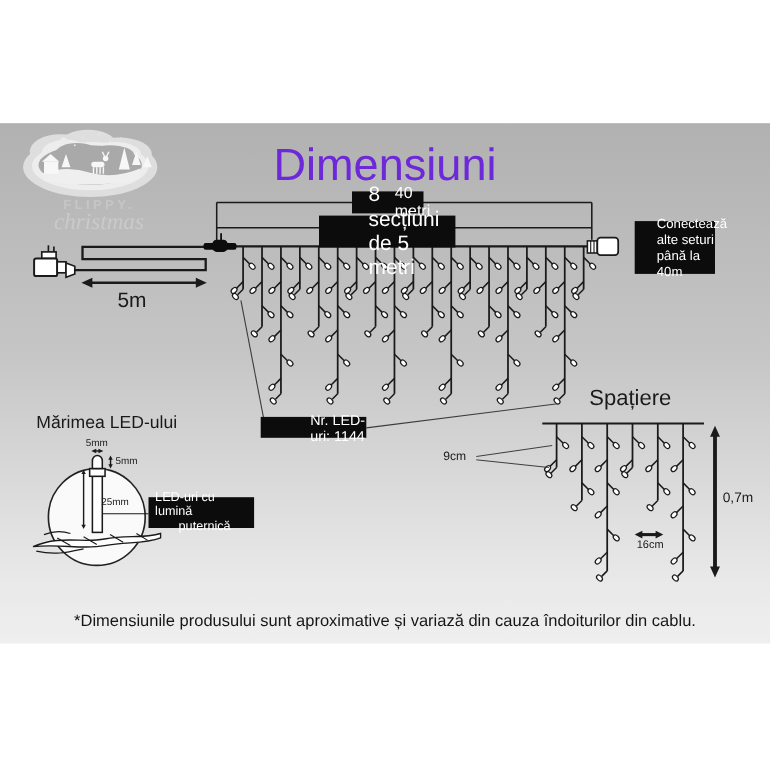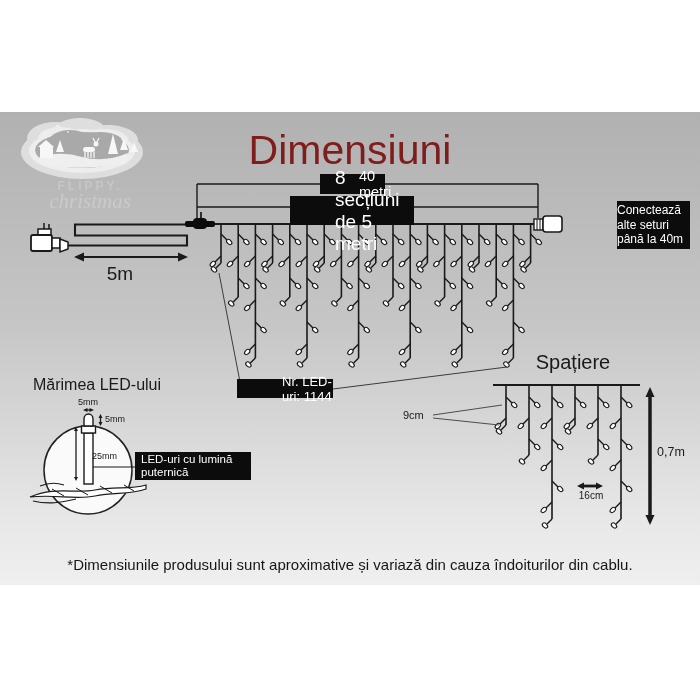--- a/index.html
+++ b/index.html
@@ -2,29 +2,29 @@
 <html><head>
 <meta charset="utf-8">
 <style>
   * { margin:0; padding:0; box-sizing:border-box; }
   html,body { width:700px; height:700px; }
   body { position:relative; background:#ffffff; font-family:"Liberation Sans",sans-serif; overflow:hidden; color:#1a1a1a; }
   .panel { position:absolute; left:0; top:112px; width:700px; height:473px;
            background:linear-gradient(180deg,#b1b1b1 0%,#c6c6c6 45%,#e9e9e9 88%,#efefef 100%); }
   svg.diagram { position:absolute; left:0; top:0; width:700px; height:700px; }
   .txt { position:absolute; white-space:nowrap; }
-  .page-title { left:150px; top:127px; width:400px; text-align:center; font-size:41px; color:#7f1d1d; }
+  .page-title { left:150px; top:127px; width:400px; text-align:center; font-size:41px; color:#6d28d9; }
   .label-box { position:absolute; background:#0c0c0c; color:#ffffff; display:flex; align-items:center; justify-content:center;padding-left:45px; }
   .box-40m   { left:320px; top:174px; width:65px;  height:20px; font-size:14.5px; }
   .box-sect  { left:290px; top:196px; width:124px; height:29px; font-size:19px; }
   .box-conn  { left:577px; top:201px; width:73px;  height:48px; font-size:12px; line-height:14.5px;
-               flex-direction:column; align-items:flex-start; padding-left:0; justify-content:center;margin-left:40px; }
+               flex-direction:column; align-items:flex-start; padding-left:20px; justify-content:center; }
   .box-led   { left:237px; top:379px; width:96px;  height:19px; font-size:13px; }
-  .box-note  { left:135px; top:452px; width:116px;  height:28px; font-size:11.5px; line-height:13.5px;
-               flex-direction:column; align-items:flex-start; padding-left:6px; justify-content:center; }
+  .box-note  { left:135px; top:452px; width:96px;  height:28px; font-size:11.5px; line-height:13.5px;
+               flex-direction:column; align-items:center; padding-left:6px; justify-content:center; }
   .lbl-5m       { left:90px;  top:263px; width:60px; text-align:center; font-size:19px; }
   .lbl-spatiere { left:513px; top:351px; width:120px; text-align:center; font-size:20px; }
   .lbl-9cm      { left:403px; top:409px; font-size:11px; }
   .lbl-16cm     { left:574px; top:490px; width:34px; text-align:center; font-size:10px; }
   .lbl-07m      { left:657px; top:445px; font-size:12.5px; }
   .lbl-marimea  { left:33px;  top:376px; font-size:16px; }
   .lbl-5mm-top  { left:74px;  top:397px; width:28px; text-align:center; font-size:9px; }
   .lbl-5mm-side { left:105px; top:414px; font-size:9px; }
   .lbl-25mm     { left:48px;  top:451px; width:25px; text-align:right; font-size:9px;padding-left:44px; }
   .footnote { left:0; top:556px; width:700px; text-align:center; font-size:15px; color:#161616; }

